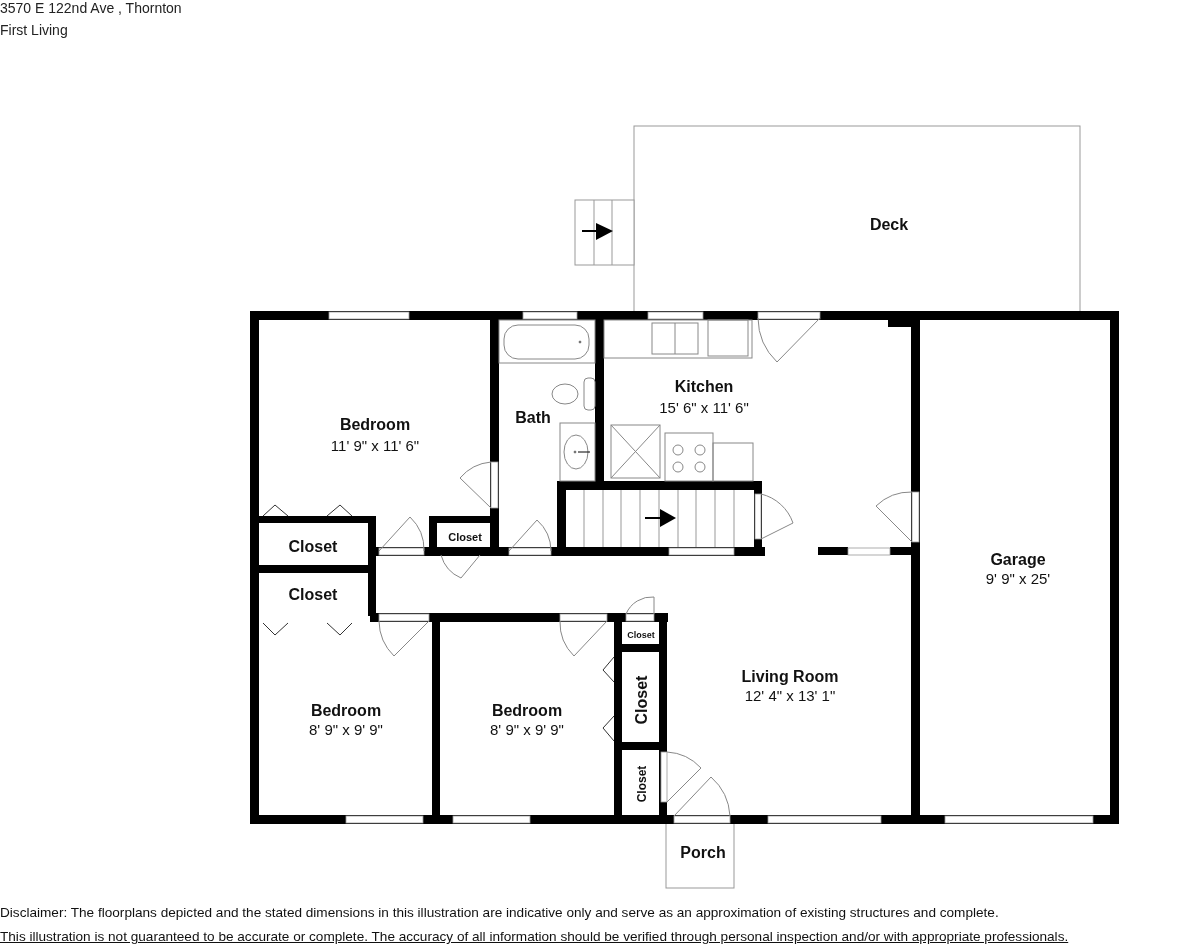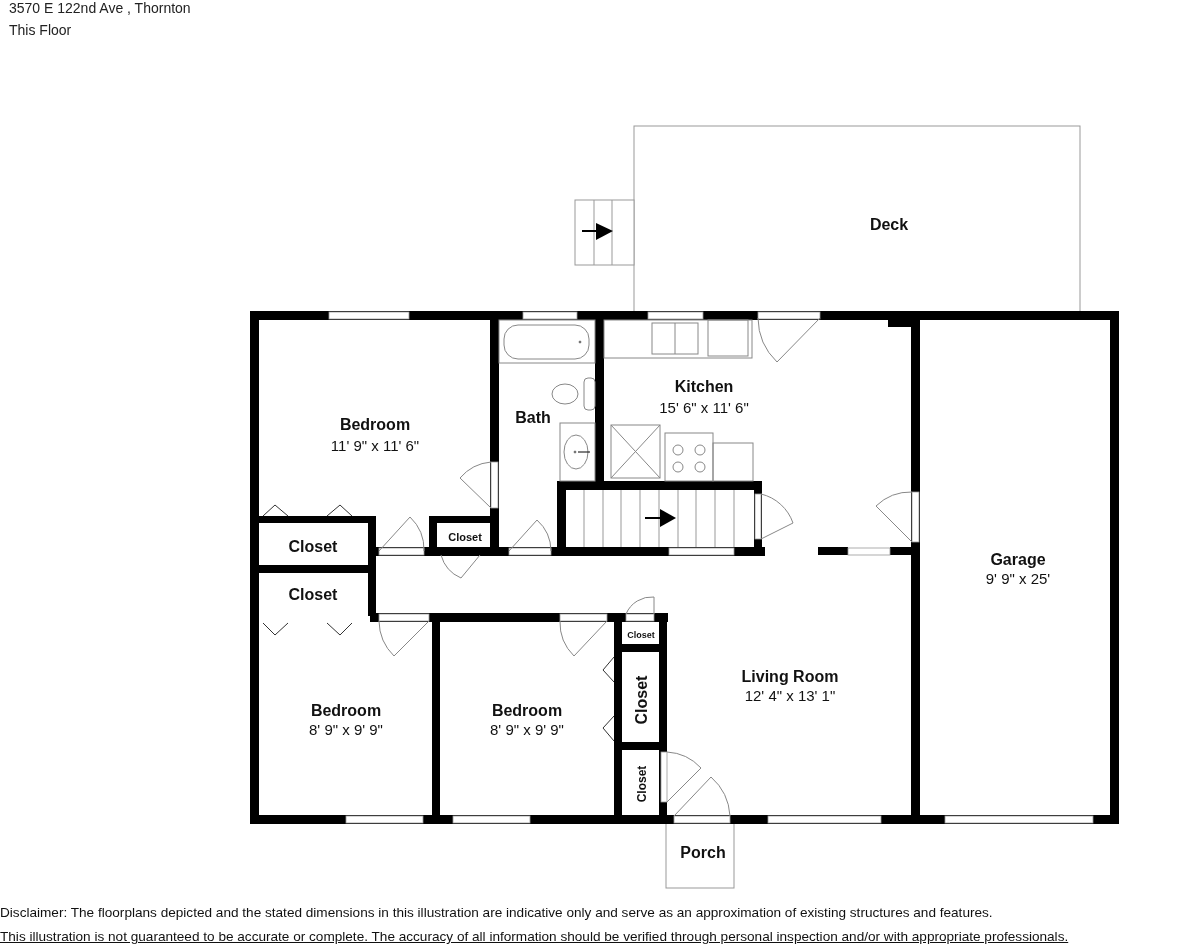--- a/index.html
+++ b/index.html
@@ -1,31 +1,31 @@
 <!DOCTYPE html>
 <html><head>
 <meta charset="utf-8">
 <style>
   html, body { margin: 0; padding: 0; background: #ffffff; }
   body { width: 1188px; height: 946px; position: relative; overflow: hidden; font-family: "Liberation Sans", sans-serif; color: #111; }
-  .hdr { position: absolute; left: 0; font-size: 14px; color: #222; margin-left: 9px; }
+  .hdr { position: absolute; left: 0; font-size: 14px; color: #222; }
   #addr { top: 0px; }
   #floor { top: 22px; }
   svg#plan { position: absolute; left: 0; top: 0; }
   .lbl { font-family: "Liberation Sans", sans-serif; font-weight: bold; fill: #111; }
   .dim { font-family: "Liberation Sans", sans-serif; fill: #111; }
   .disc { position: absolute; left: 0; font-size: 13.6px; color: #111; white-space: nowrap; }
   #disc1 { top: 905px; }
   #disc2 { top: 929px; text-decoration: underline; }
 </style>
 </head>
 <body>
 
 <div id="addr" class="hdr">3570 E 122nd Ave , Thornton</div>
-<div id="floor" class="hdr">This Floor</div>
+<div id="floor" class="hdr">First Living</div>
 
 <svg id="plan" width="1188" height="946" viewBox="0 0 1188 946">
 
   <g>
     <rect x="634" y="126" width="446" height="186" fill="#fff" stroke="#999" stroke-width="1"></rect>
   </g>
 
   <g>
     <rect x="575" y="200" width="59" height="65" fill="#fff" stroke="#999" stroke-width="1"></rect>
     <line x1="594" y1="200" x2="594" y2="265" stroke="#999" stroke-width="1"></line>
@@ -212,14 +212,14 @@
   <text class="lbl" x="641" y="638" font-size="9" text-anchor="middle">Closet</text>
   <text class="lbl" x="0" y="0" font-size="16" text-anchor="middle" transform="translate(647,700) rotate(-90)">Closet</text>
   <text class="lbl" x="0" y="0" font-size="12" text-anchor="middle" transform="translate(646,784) rotate(-90)">Closet</text>
 
   <text class="lbl" x="790" y="682" font-size="16" text-anchor="middle">Living Room</text>
   <text class="dim" x="790" y="701" font-size="15" text-anchor="middle">12' 4" x 13' 1"</text>
 
   <text class="lbl" x="703" y="858" font-size="16" text-anchor="middle">Porch</text>
 </svg>
 
-<div id="disc1" class="disc">Disclaimer: The floorplans depicted and the stated dimensions in this illustration are indicative only and serve as an approximation of existing structures and features.</div>
+<div id="disc1" class="disc">Disclaimer: The floorplans depicted and the stated dimensions in this illustration are indicative only and serve as an approximation of existing structures and complete.</div>
 <div id="disc2" class="disc">This illustration is not guaranteed to be accurate or complete. The accuracy of all information should be verified through personal inspection and/or with appropriate professionals.</div>
 
 </body></html>

